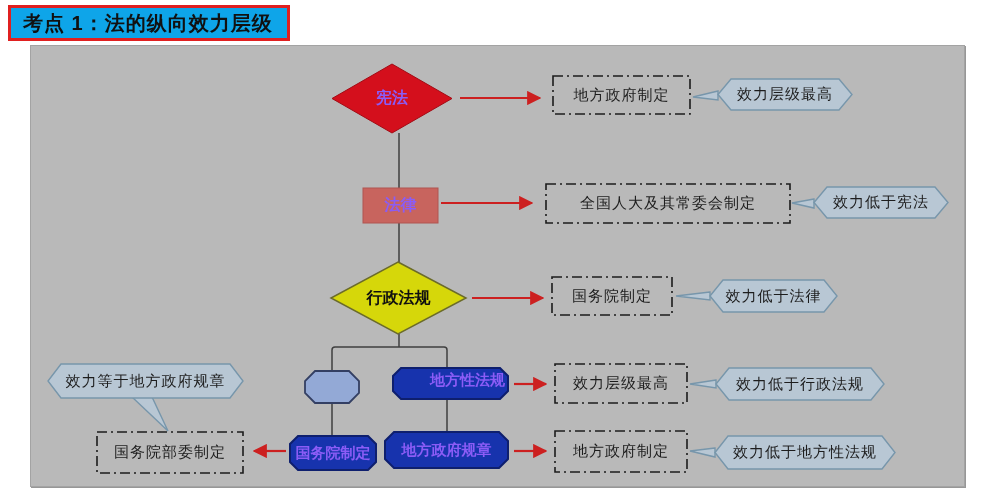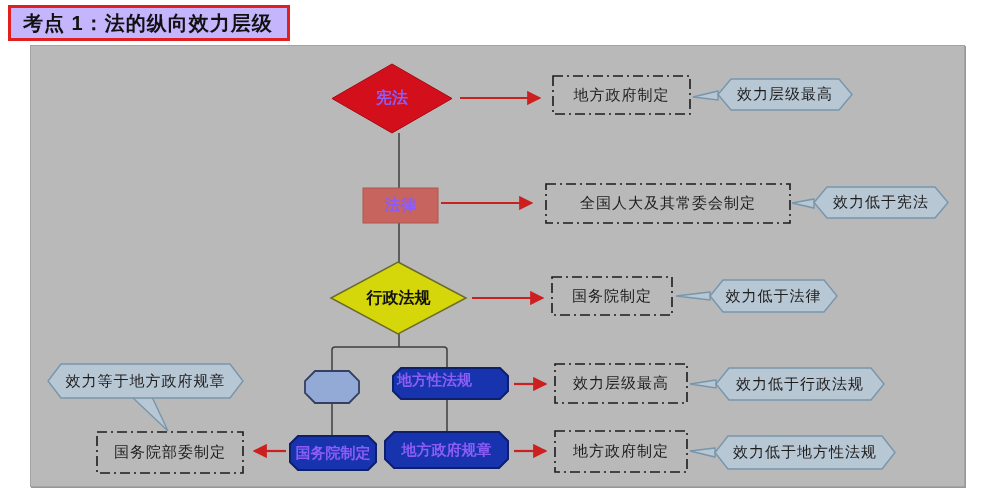--- a/index.html
+++ b/index.html
@@ -1,20 +1,20 @@
 <!DOCTYPE html>
 <html style="--title_border: #e02020; --panel_bg: #b9b9b9; --constitution_fill: #d40f1c; --law_fill: #c8645e; --admin_fill: #d6d70a; --blue_fill: #1733ad; --octagon_fill: #93a9d6; --callout_fill: #b8c7d4; --callout_border: #7796ab; --arrow: #cc2020;"><head>
 <meta charset="utf-8">
 <style>
   html,body{margin:0;padding:0;background:#ffffff;}
   .canvas{position:relative;width:997px;height:500px;overflow:hidden;
           font-family:"Liberation Sans","DejaVu Sans",sans-serif;}
   .title-box{position:absolute;left:8px;top:5px;height:30px;line-height:30px;
              padding:0 14px 0 12px;border:3px solid var(--title_border,#e02020);
-             background:#c4b5fd;font-size:20px;font-weight:bold;color:#111;
+             background:#0ea5e9;font-size:20px;font-weight:bold;color:#111;
              letter-spacing:1px;white-space:nowrap;}
   .panel{position:absolute;left:30px;top:45px;width:933px;height:440px;
          background:var(--panel_bg,#b9b9b9);border:1px solid #a3a3a3;
          box-shadow:1px 1px 0 #979797;}
   svg.layer{position:absolute;left:0;top:0;width:997px;height:500px;}
   .conn{stroke:#3f3f3f;stroke-width:1.5;fill:none;}
   .arrow{stroke:var(--arrow,#cc2020);stroke-width:2.2;fill:none;}
   .dashrect{fill:none;stroke:#1c1c1c;stroke-width:1.6;stroke-dasharray:10 4 2 4;}
   .callout{fill:var(--callout_fill,#b8c7d4);stroke:var(--callout_border,#7796ab);stroke-width:1.4;}
   .diamond-red{fill:var(--constitution_fill,#d40f1c);stroke:#a30b14;stroke-width:1;}
@@ -106,21 +106,21 @@
   <div class="lbl sp" style="left:718px;top:79px;width:134px;height:31px;">效力层级最高</div>
 
   <div class="lbl bw" style="left:363px;top:188px;width:75px;height:35px;">法律</div>
   <div class="lbl sp" style="left:546px;top:184px;width:244px;height:39px;">全国人大及其常委会制定</div>
   <div class="lbl sp" style="left:814px;top:187px;width:134px;height:31px;">效力低于宪法</div>
 
   <div class="lbl bb" style="left:331px;top:262px;width:135px;height:72px;">行政法规</div>
   <div class="lbl sp" style="left:552px;top:277px;width:120px;height:38px;">国务院制定</div>
   <div class="lbl sp" style="left:710px;top:280px;width:127px;height:32px;">效力低于法律</div>
 
-  <div class="lbl bw" style="left:377px;top:368px;width:115px;height:25px;font-size:15px;">地方性法规</div>
+  <div class="lbl bw" style="left:410px;top:368px;width:115px;height:25px;font-size:15px;">地方性法规</div>
   <div class="lbl sp" style="left:555px;top:364px;width:132px;height:39px;">效力层级最高</div>
   <div class="lbl sp" style="left:716px;top:368px;width:168px;height:32px;">效力低于行政法规</div>
 
   <div class="lbl sp" style="left:48px;top:364px;width:195px;height:34px;">效力等于地方政府规章</div>
   <div class="lbl sp" style="left:97px;top:432px;width:146px;height:41px;">国务院部委制定</div>
   <div class="lbl bw" style="left:290px;top:436px;width:86px;height:34px;font-size:15px;">国务院制定</div>
   <div class="lbl bw" style="left:385px;top:432px;width:123px;height:36px;font-size:15px;">地方政府规章</div>
   <div class="lbl sp" style="left:555px;top:431px;width:132px;height:41px;">地方政府制定</div>
   <div class="lbl sp" style="left:715px;top:436px;width:180px;height:33px;">效力低于地方性法规</div>
 

